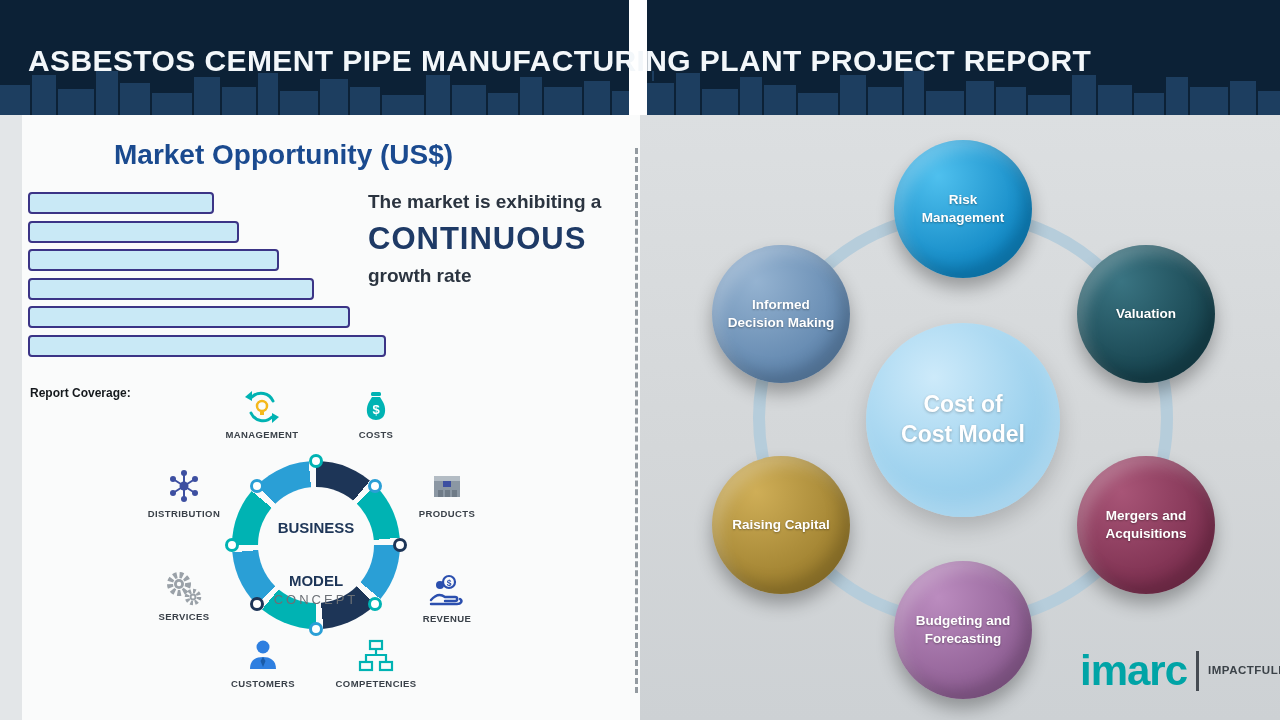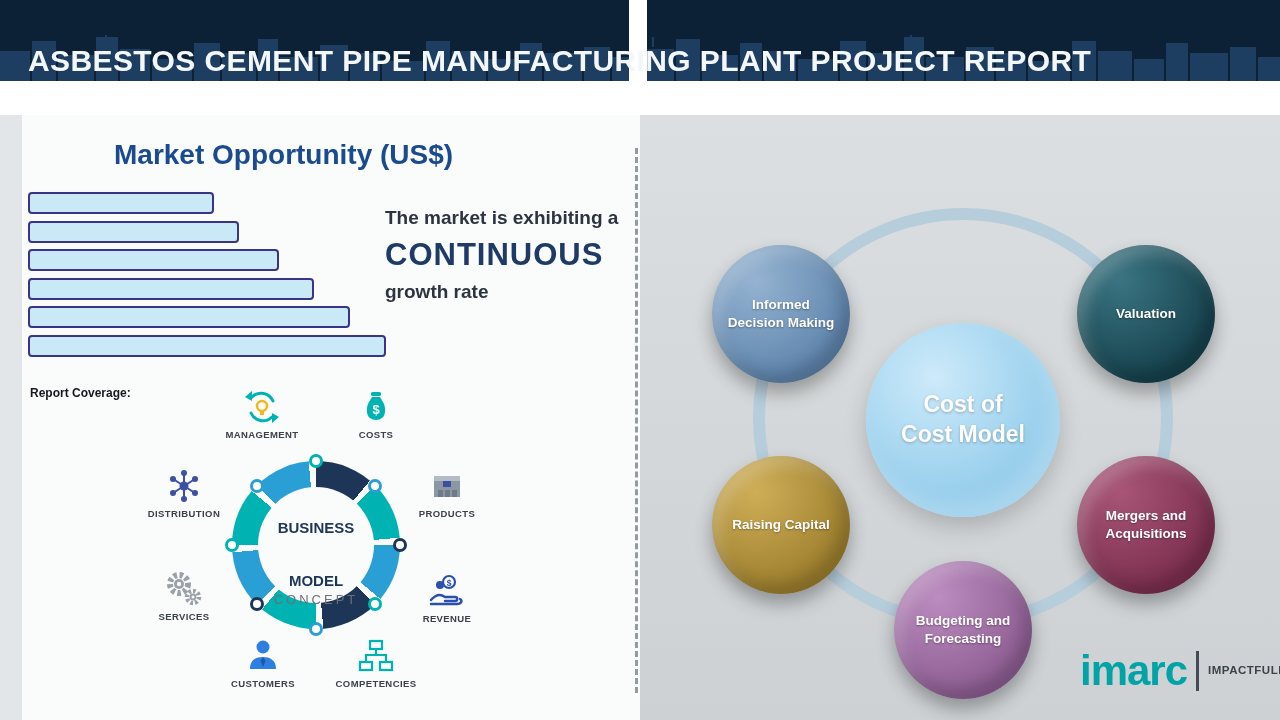--- a/index.html
+++ b/index.html
@@ -3,35 +3,35 @@
 <meta charset="utf-8">
 <style>
   * { margin:0; padding:0; box-sizing:border-box; }
   html,body { background:#ffffff; }
   .page {
     position:relative; width:1280px; height:720px; overflow:hidden;
     font-family:"Liberation Sans", sans-serif; background:#ffffff;
   }
 
   
-  .banner { position:absolute; left:0; top:0; width:1280px; height:81px; background:#0c2136; }
+  .banner { position:absolute; left:0; top:0; width:1280px; height:115px; background:#0c2136; }
   .banner .skyline { position:absolute; left:0; bottom:0; width:100%; height:46px; z-index:1; }
   .banner-slit { position:absolute; left:629px; top:0; width:18px; height:115px; background:#ffffff; z-index:2; }
   .page-title {
     position:absolute; left:28px; top:44px; z-index:3; white-space:nowrap;
     color:#f3f7fa; font-size:30px; font-weight:bold; letter-spacing:.4px;
   }
 
   
   .left-panel { position:absolute; left:0; top:115px; width:640px; height:717px; background:#fafbfb; }
   .left-edge { position:absolute; left:0; top:0; width:22px; height:605px; background:#e3e6e8; }
   .market-title { position:absolute; left:114px; top:24px; font-size:28px; font-weight:bold; color:#1a4a8f; }
   .bars { position:absolute; left:28px; top:77px; }
   .bar { height:22px; border:2.5px solid #3b3486; border-radius:4px; background:#c9e9f6; margin-bottom:6.5px; }
-  .growth { position:absolute; left:368px; top:92px; width:265px;margin-left:17px; }
+  .growth { position:absolute; left:368px; top:76px; width:265px; }
   .growth-line { font-size:19px; font-weight:bold; color:#2b3440; }
   .growth-big { font-size:31px; font-weight:bold; color:#1e3a66; letter-spacing:1px; margin:8px 0; }
   .report-coverage { position:absolute; left:30px; top:271px; font-size:12px; font-weight:bold; color:#15191d; }
 
   
   .bmc-ring { position:absolute; left:232px; top:346px; width:168px; height:168px; border-radius:50%; }
   .bmc-center {
     position:absolute; left:26px; top:26px; width:116px; height:116px; border-radius:50%;
     background:#fafbfb; display:flex; flex-direction:column; align-items:center; justify-content:center;
   }
@@ -276,20 +276,23 @@
   <div class="divider"></div>
 
   <section class="right-panel">
     <div class="connector-ring"></div>
 
     <div class="center-circle">
       <span>Cost of</span>
       <span>Cost Model</span>
     </div>
 
+    <div class="cm-node" style="left: 254px; top: 25px; background: radial-gradient(circle at 32% 26%, rgb(79, 192, 238) 0%, rgb(15, 134, 195) 72%);">
+      <span>Risk Management</span>
+    </div>
     <div class="cm-node" style="left: 437px; top: 341px; background: radial-gradient(circle at 32% 26%, rgb(168, 85, 119) 0%, rgb(124, 47, 79) 72%);">
       <span>Mergers and Acquisitions</span>
     </div>
     <div class="cm-node" style="left: 437px; top: 130px; background: radial-gradient(circle at 32% 26%, rgb(58, 116, 130) 0%, rgb(22, 66, 77) 72%);">
       <span>Valuation</span>
     </div>
     <div class="cm-node" style="left: 254px; top: 446px; background: radial-gradient(circle at 32% 26%, rgb(187, 140, 191) 0%, rgb(142, 94, 147) 72%);">
       <span>Budgeting and Forecasting</span>
     </div>
     <div class="cm-node" style="left: 72px; top: 341px; background: radial-gradient(circle at 32% 26%, rgb(207, 174, 87) 0%, rgb(157, 127, 46) 72%);">

